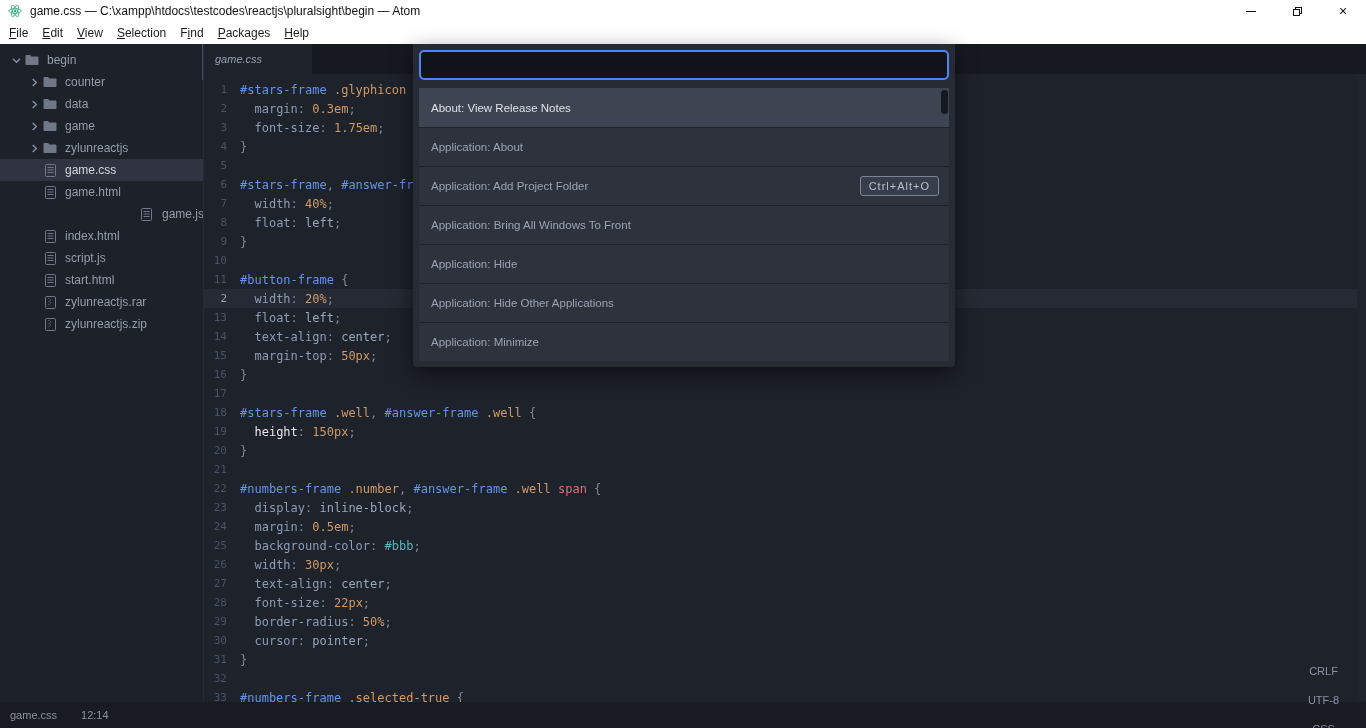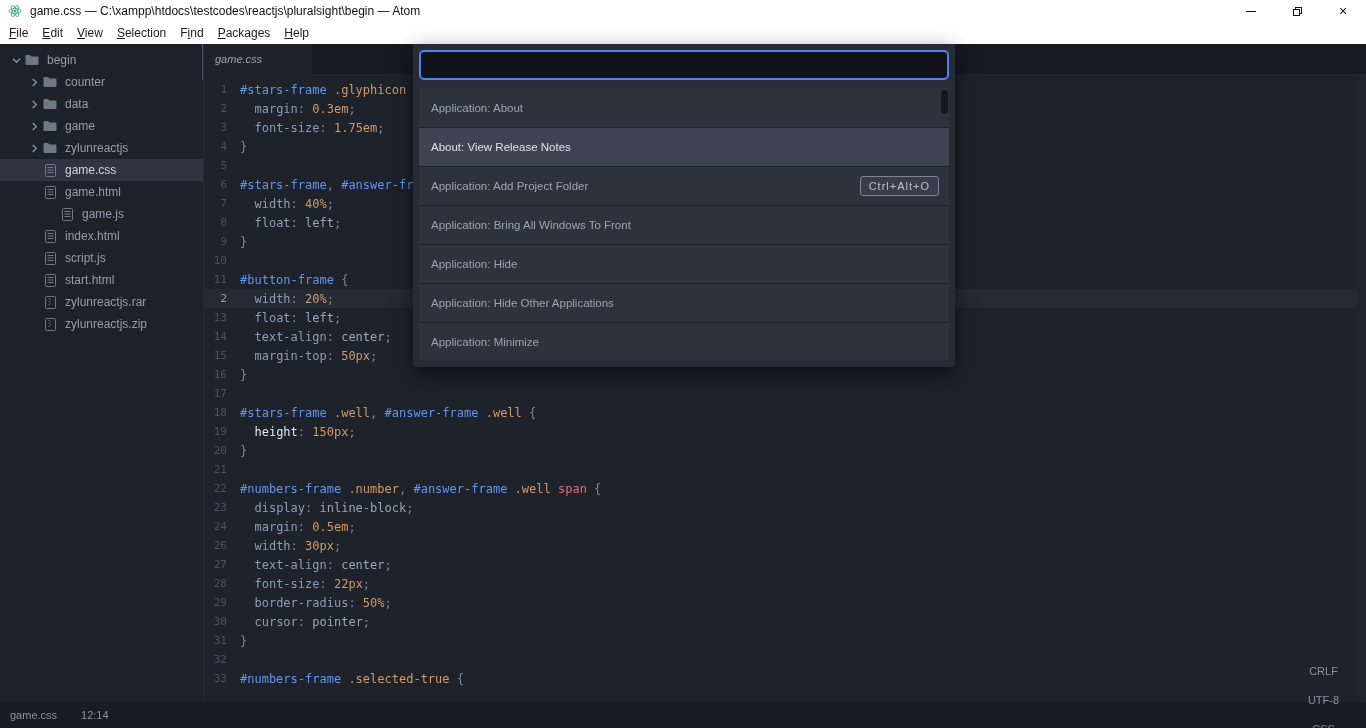--- a/index.html
+++ b/index.html
@@ -209,21 +209,21 @@
     <span class="ti">
             <svg width="11" height="13" viewBox="0 0 11 13">
               <rect x="0.5" y="0.5" width="10" height="12" rx="1" fill="none" stroke="#6e7886"></rect>
               <line x1="2.5" y1="3.5" x2="8.5" y2="3.5" stroke="#6e7886"></line>
               <line x1="2.5" y1="6" x2="8.5" y2="6" stroke="#6e7886"></line>
               <line x1="2.5" y1="8.5" x2="8.5" y2="8.5" stroke="#6e7886"></line>
             </svg>
           </span>
     <span class="tl">game.html</span>
   </div>
-        <div class="tree-row" style="padding-left: 43px;">
+        <div class="tree-row" style="padding-left: 14px; justify-content: flex-end;">
     <span class="tw"></span>
     <span class="ti">
             <svg width="11" height="13" viewBox="0 0 11 13">
               <rect x="0.5" y="0.5" width="10" height="12" rx="1" fill="none" stroke="#6e7886"></rect>
               <line x1="2.5" y1="3.5" x2="8.5" y2="3.5" stroke="#6e7886"></line>
               <line x1="2.5" y1="6" x2="8.5" y2="6" stroke="#6e7886"></line>
               <line x1="2.5" y1="8.5" x2="8.5" y2="8.5" stroke="#6e7886"></line>
             </svg>
           </span>
     <span class="tl">game.js</span>
@@ -320,20 +320,21 @@
           <div class="code-line"><span class="ln">15</span><span><span style="color: rgb(171, 178, 191);">  </span><span style="color: rgb(140, 157, 180);">margin-top</span><span style="color: rgb(127, 136, 151);">:</span><span style="color: rgb(171, 178, 191);"> </span><span style="color: rgb(209, 154, 102);">50px</span><span style="color: rgb(127, 136, 151);">;</span></span></div>
           <div class="code-line"><span class="ln">16</span><span><span style="color: rgb(127, 136, 151);">}</span></span></div>
           <div class="code-line"><span class="ln">17</span><span></span></div>
           <div class="code-line"><span class="ln">18</span><span><span style="color: rgb(100, 148, 237);">#stars-frame</span><span style="color: rgb(171, 178, 191);"> </span><span style="color: rgb(209, 154, 102);">.well</span><span style="color: rgb(127, 136, 151);">,</span><span style="color: rgb(171, 178, 191);"> </span><span style="color: rgb(100, 148, 237);">#answer-frame</span><span style="color: rgb(171, 178, 191);"> </span><span style="color: rgb(209, 154, 102);">.well</span><span style="color: rgb(127, 136, 151);"> {</span></span></div>
           <div class="code-line"><span class="ln">19</span><span><span style="color: rgb(171, 178, 191);">  </span><span style="color: #e5e5e5;">height</span><span style="color: rgb(127, 136, 151);">:</span><span style="color: rgb(171, 178, 191);"> </span><span style="color: rgb(209, 154, 102);">150px</span><span style="color: rgb(127, 136, 151);">;</span></span></div>
           <div class="code-line"><span class="ln">20</span><span><span style="color: rgb(127, 136, 151);">}</span></span></div>
           <div class="code-line"><span class="ln">21</span><span></span></div>
           <div class="code-line"><span class="ln">22</span><span><span style="color: rgb(100, 148, 237);">#numbers-frame</span><span style="color: rgb(171, 178, 191);"> </span><span style="color: rgb(209, 154, 102);">.number</span><span style="color: rgb(127, 136, 151);">,</span><span style="color: rgb(171, 178, 191);"> </span><span style="color: rgb(100, 148, 237);">#answer-frame</span><span style="color: rgb(171, 178, 191);"> </span><span style="color: rgb(209, 154, 102);">.well</span><span style="color: rgb(171, 178, 191);"> </span><span style="color: rgb(224, 108, 117);">span</span><span style="color: rgb(127, 136, 151);"> {</span></span></div>
           <div class="code-line"><span class="ln">23</span><span><span style="color: rgb(171, 178, 191);">  </span><span style="color: rgb(140, 157, 180);">display</span><span style="color: rgb(127, 136, 151);">:</span><span style="color: rgb(171, 178, 191);"> </span><span style="color: rgb(154, 167, 184);">inline-block</span><span style="color: rgb(127, 136, 151);">;</span></span></div>
           <div class="code-line"><span class="ln">24</span><span><span style="color: rgb(171, 178, 191);">  </span><span style="color: rgb(140, 157, 180);">margin</span><span style="color: rgb(127, 136, 151);">:</span><span style="color: rgb(171, 178, 191);"> </span><span style="color: rgb(209, 154, 102);">0.5em</span><span style="color: rgb(127, 136, 151);">;</span></span></div>
+          <div class="code-line"><span class="ln">25</span><span><span style="color: rgb(171, 178, 191);">  </span><span style="color: rgb(140, 157, 180);">background-color</span><span style="color: rgb(127, 136, 151);">:</span><span style="color: rgb(171, 178, 191);"> </span><span style="color: rgb(86, 182, 194);">#bbb</span><span style="color: rgb(127, 136, 151);">;</span></span></div>
           <div class="code-line"><span class="ln">26</span><span><span style="color: rgb(171, 178, 191);">  </span><span style="color: rgb(140, 157, 180);">width</span><span style="color: rgb(127, 136, 151);">:</span><span style="color: rgb(171, 178, 191);"> </span><span style="color: rgb(209, 154, 102);">30px</span><span style="color: rgb(127, 136, 151);">;</span></span></div>
           <div class="code-line"><span class="ln">27</span><span><span style="color: rgb(171, 178, 191);">  </span><span style="color: rgb(140, 157, 180);">text-align</span><span style="color: rgb(127, 136, 151);">:</span><span style="color: rgb(171, 178, 191);"> </span><span style="color: rgb(154, 167, 184);">center</span><span style="color: rgb(127, 136, 151);">;</span></span></div>
           <div class="code-line"><span class="ln">28</span><span><span style="color: rgb(171, 178, 191);">  </span><span style="color: rgb(140, 157, 180);">font-size</span><span style="color: rgb(127, 136, 151);">:</span><span style="color: rgb(171, 178, 191);"> </span><span style="color: rgb(209, 154, 102);">22px</span><span style="color: rgb(127, 136, 151);">;</span></span></div>
           <div class="code-line"><span class="ln">29</span><span><span style="color: rgb(171, 178, 191);">  </span><span style="color: rgb(140, 157, 180);">border-radius</span><span style="color: rgb(127, 136, 151);">:</span><span style="color: rgb(171, 178, 191);"> </span><span style="color: rgb(209, 154, 102);">50%</span><span style="color: rgb(127, 136, 151);">;</span></span></div>
           <div class="code-line"><span class="ln">30</span><span><span style="color: rgb(171, 178, 191);">  </span><span style="color: rgb(140, 157, 180);">cursor</span><span style="color: rgb(127, 136, 151);">:</span><span style="color: rgb(171, 178, 191);"> </span><span style="color: rgb(154, 167, 184);">pointer</span><span style="color: rgb(127, 136, 151);">;</span></span></div>
           <div class="code-line"><span class="ln">31</span><span><span style="color: rgb(127, 136, 151);">}</span></span></div>
           <div class="code-line"><span class="ln">32</span><span></span></div>
           <div class="code-line"><span class="ln">33</span><span><span style="color: rgb(100, 148, 237);">#numbers-frame</span><span style="color: rgb(171, 178, 191);"> </span><span style="color: rgb(209, 154, 102);">.selected-true</span><span style="color: rgb(127, 136, 151);"> {</span></span></div>
         </div>
       <div class="editor-scrollbar"></div>
@@ -359,25 +360,25 @@
             </svg>
           </span>
           <span>jquery</span>
         </span>
       </div>
   </div>
 
   <div class="palette">
     <input class="palette-input" autocomplete="off" value="" style="">
     <div class="palette-list" id="palette-list">
-      <div class="palette-item">
+      <div class="palette-item selected">
+    <span class="pl-label">About: View Release Notes</span>
+  </div>
+        <div class="palette-item">
     <span class="pl-label">Application: About</span>
-  </div>
-        <div class="palette-item selected">
-    <span class="pl-label">About: View Release Notes</span>
   </div>
         <div class="palette-item">
     <span class="pl-label">Application: Add Project Folder</span>
   <span class="kbd">Ctrl+Alt+O</span>
         </div>
         <div class="palette-item">
     <span class="pl-label">Application: Bring All Windows To Front</span>
   </div>
         <div class="palette-item">
     <span class="pl-label">Application: Hide</span>

